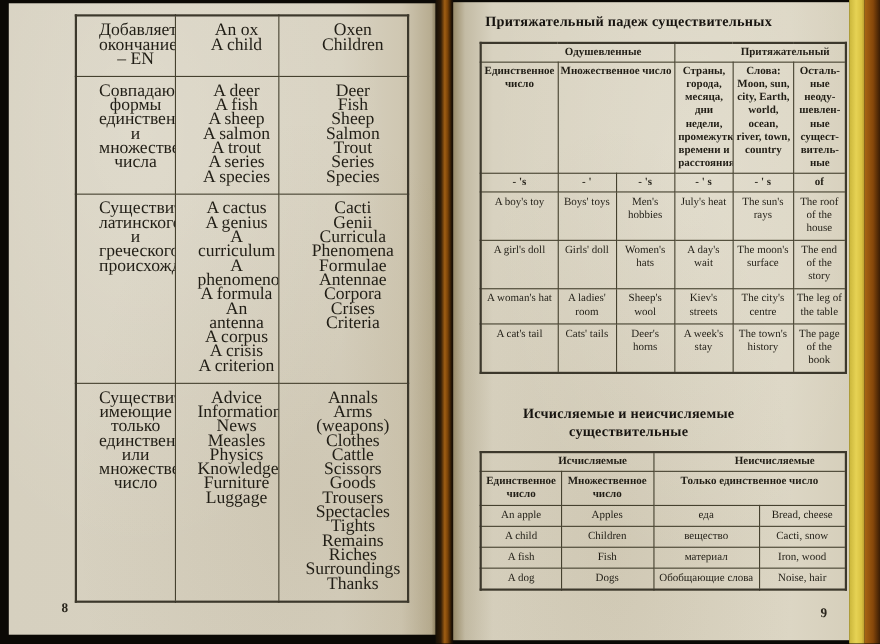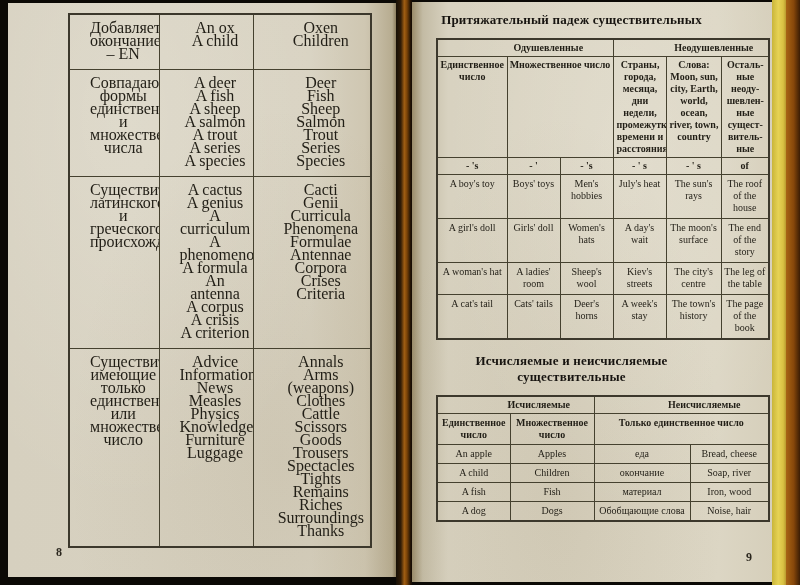--- a/index.html
+++ b/index.html
@@ -58,21 +58,21 @@
     font-size:16px;line-height:13px;
     padding:6px 2px 9px 20px;
   }
 
   
   .rp-content{position:absolute;left:24px;top:10px;width:271px;}
   .title{
     margin:0 0 10px 0;text-align:center;
     font-size:13px;font-weight:bold;letter-spacing:.2px;color:#171410;
   }
-  .title2{margin-top:13px;}
+  .title2{margin-top:28px;}
 
   .poss-tbl,.cnt-tbl{width:332px;}
   .poss-tbl th,.poss-tbl td,.cnt-tbl th,.cnt-tbl td{
     font-size:10px;line-height:12px;padding:2px 2px;
   }
   .poss-tbl th,.cnt-tbl th{font-weight:bold;padding-left:48px;}
   .b{font-weight:bold;}
   .mid{vertical-align:middle;}
   .lft{text-align:left;padding-left:3px !important;}
   .endings td{font-weight:bold;}
@@ -184,21 +184,21 @@
           <col style="width:70px">
             <col style="width:53px">
             <col style="width:53px">
           <col style="width:53px">
             <col style="width:55px">
             <col style="width:48px">
         </colgroup>
         <tbody>
           <tr>
             <th colspan="3">Одушевленные</th>
-            <th colspan="3">Неодушевленные</th>
+            <th colspan="3">Притяжательный</th>
           </tr>
           <tr>
             <td class="b mid">Единственное число</td>
             <td class="b mid" colspan="2">Множественное число</td>
             <td class="b lft">Страны, города, месяца, дни недели, промежутки времени и расстояния</td>
             <td class="b lft">Слова: Moon, sun, city, Earth, world, ocean, river, town, country</td>
             <td class="b lft">Осталь- ные неоду- шевлен- ные сущест- витель- ные</td>
           </tr>
           <tr class="endings">
             <td>- 's</td>
@@ -264,22 +264,22 @@
           </tr>
           <tr>
             <td>An apple</td>
             <td>Apples</td>
             <td>еда</td>
             <td>Bread, cheese</td>
           </tr>
           <tr>
             <td>A child</td>
             <td>Children</td>
-            <td>окончание</td>
-            <td>Soap, river</td>
+            <td>вещество</td>
+            <td>Cacti, snow</td>
           </tr>
           <tr>
             <td>A fish</td>
             <td>Fish</td>
             <td>материал</td>
             <td>Iron, wood</td>
           </tr>
           <tr>
             <td>A dog</td>
             <td>Dogs</td>

